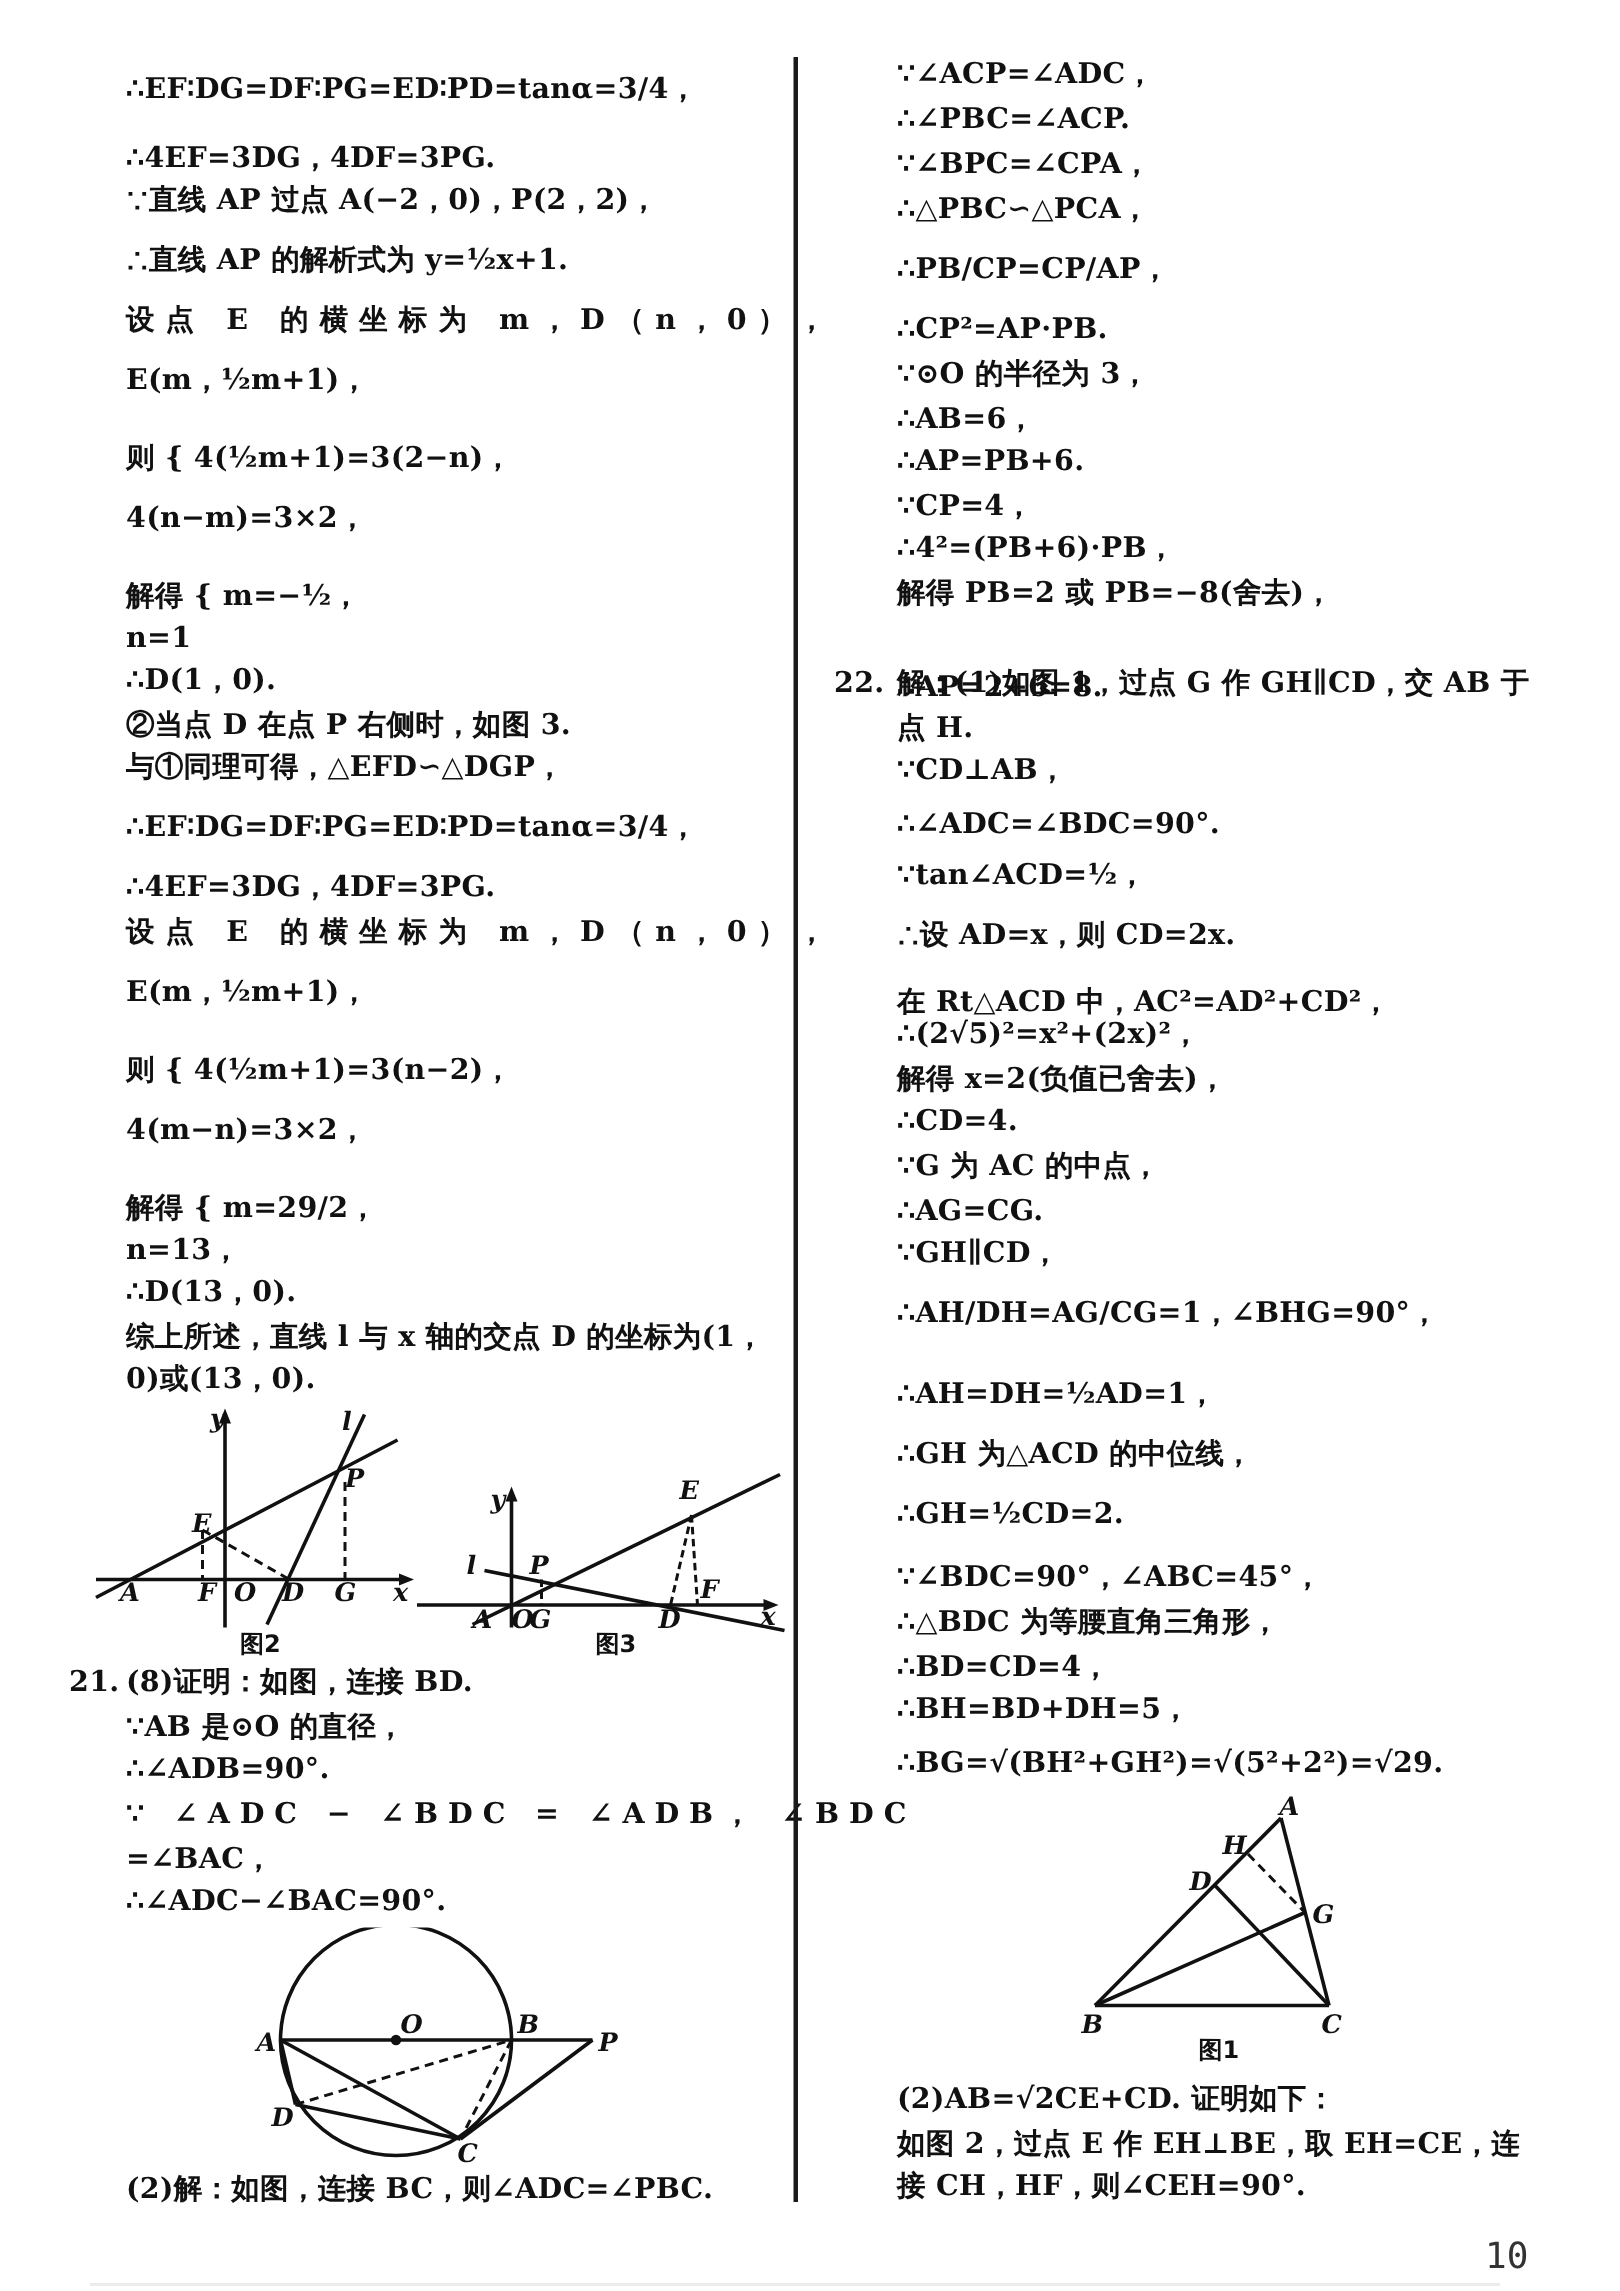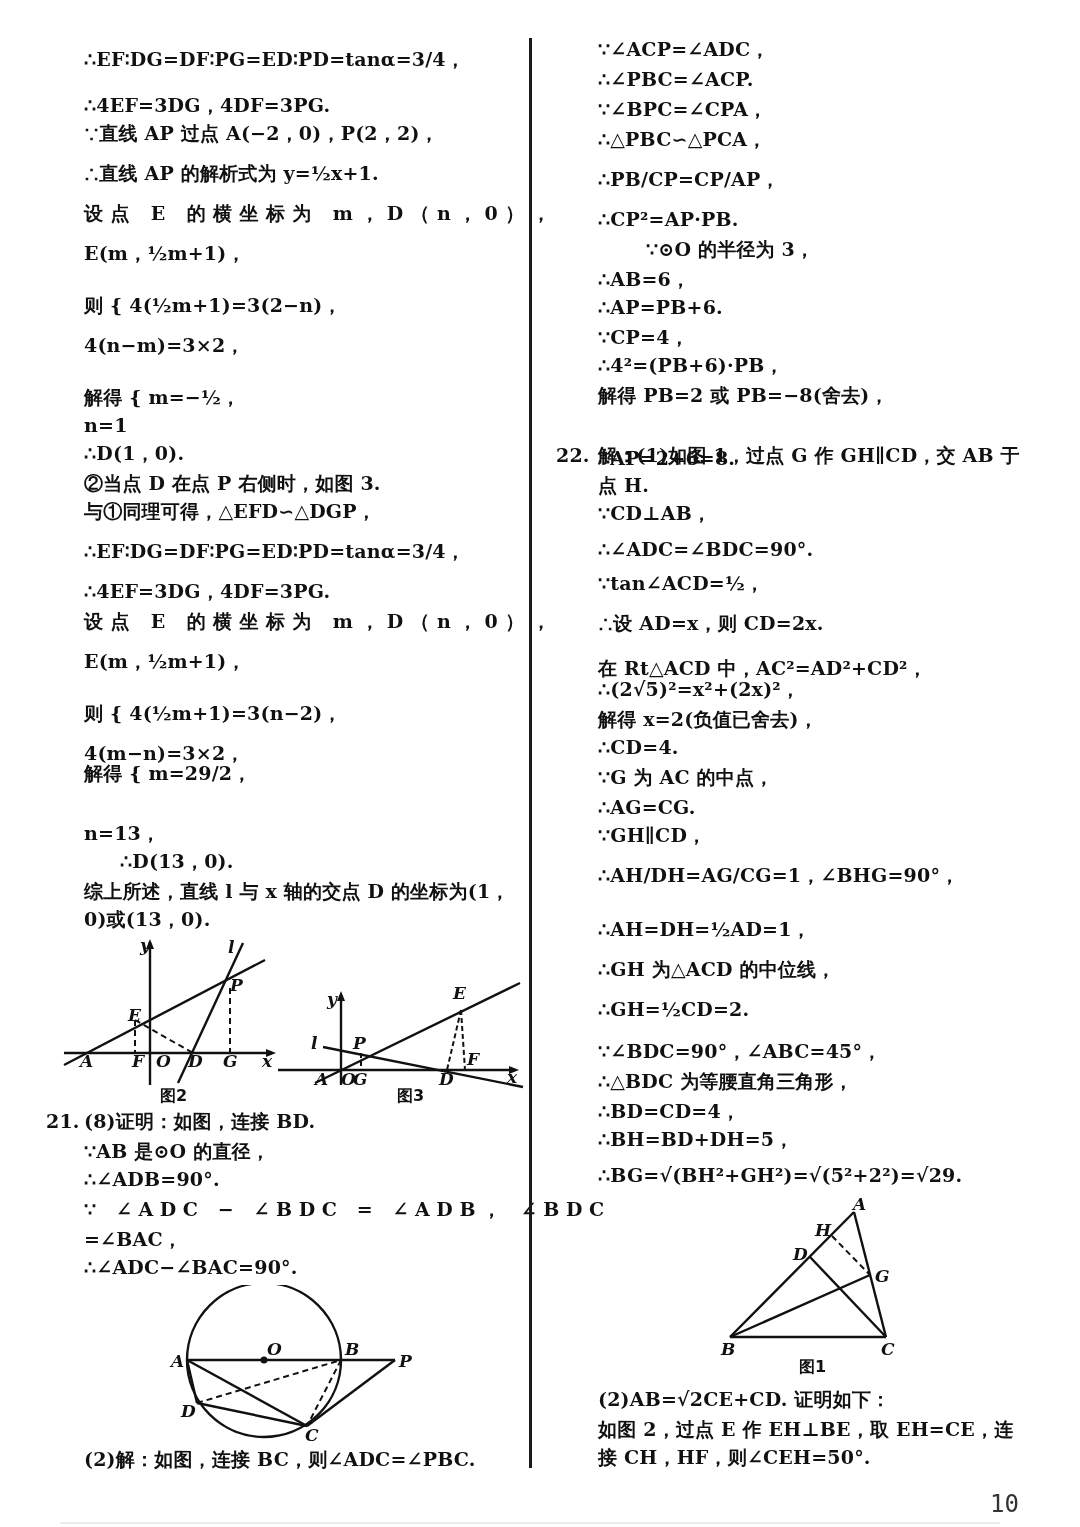--- a/index.html
+++ b/index.html
@@ -52,23 +52,23 @@
         <div class="line" style="top: 412px; left: 0px;">        n=1</div>
         <div class="line" style="top: 440px; left: 0px;">∴D(1，0).</div>
         <div class="line" style="top: 470px; left: 0px;">②当点 D 在点 P 右侧时，如图 3.</div>
         <div class="line" style="top: 498px; left: 0px;">与①同理可得，△EFD∽△DGP，</div>
         <div class="line" style="top: 538px; left: 0px;">∴EF∶DG=DF∶PG=ED∶PD=tanα=3/4，</div>
         <div class="line" style="top: 578px; left: 0px;">∴4EF=3DG，4DF=3PG.</div>
         <div class="line spaced" style="top: 608px; left: 0px;">设点 E 的横坐标为 m，D（n，0），</div>
         <div class="line" style="top: 648px; left: 0px;">E(m，½m+1)，</div>
         <div class="line" style="top: 700px; left: 0px;">则 { 4(½m+1)=3(n−2)，</div>
         <div class="line" style="top: 740px; left: 0px;">    4(m−n)=3×2，</div>
-        <div class="line" style="top: 760px; left: 0px;">解得 { m=29/2，</div>
+        <div class="line" style="top: 792px; left: 0px;">解得 { m=29/2，</div>
         <div class="line" style="top: 820px; left: 0px;">        n=13，</div>
-        <div class="line" style="top: 848px; left: 0px; margin-left: 36px;">∴D(13，0).</div>
+        <div class="line" style="top: 848px; left: 0px;">∴D(13，0).</div>
         <div class="line" style="top: 878px; left: 0px;">综上所述，直线 l 与 x 轴的交点 D 的坐标为(1，</div>
         <div class="line" style="top: 906px; left: 0px;">0)或(13，0).</div>
       </div>
     <div class="line" style="left:-38px;top:1108px;">21.</div>
     <div id="p21-lines">
         <div class="line" style="top: 1108px; left: 0px;">(8)证明：如图，连接 BD.</div>
         <div class="line" style="top: 1138px; left: 0px;">∵AB 是⊙O 的直径，</div>
         <div class="line" style="top: 1166px; left: 0px;">∴∠ADB=90°.</div>
         <div class="line just" style="top: 1196px; left: 0px;">∵ ∠ADC − ∠BDC = ∠ADB， ∠BDC</div>
         <div class="line" style="top: 1226px; left: 0px;">=∠BAC，</div>
@@ -80,21 +80,21 @@
   <div class="divider"></div>
 
   <div class="col" style="left:598px;width:440px;">
     <div id="right-lines">
         <div class="line" style="top: 36px; left: 0px;">∵∠ACP=∠ADC，</div>
         <div class="line" style="top: 66px; left: 0px;">∴∠PBC=∠ACP.</div>
         <div class="line" style="top: 96px; left: 0px;">∵∠BPC=∠CPA，</div>
         <div class="line" style="top: 126px; left: 0px;">∴△PBC∽△PCA，</div>
         <div class="line" style="top: 166px; left: 0px;">∴PB/CP=CP/AP，</div>
         <div class="line" style="top: 206px; left: 0px;">∴CP²=AP·PB.</div>
-        <div class="line" style="top: 236px; left: 0px; margin-left: 48px;">∵⊙O 的半径为 3，</div>
+        <div class="line" style="top: 236px; left: 0px;">∵⊙O 的半径为 3，</div>
         <div class="line" style="top: 266px; left: 0px;">∴AB=6，</div>
         <div class="line" style="top: 294px; left: 0px;">∴AP=PB+6.</div>
         <div class="line" style="top: 324px; left: 0px;">∵CP=4，</div>
         <div class="line" style="top: 352px; left: 0px;">∴4²=(PB+6)·PB，</div>
         <div class="line" style="top: 382px; left: 0px;">解得 PB=2 或 PB=−8(舍去)，</div>
         <div class="line" style="top: 412px; left: 0px; margin-top: 33px;">∴AP=2+6=8.</div>
       </div>
     <div class="line" style="left:-42px;top:442px;">22.</div>
     <div id="p22-lines">
         <div class="line" style="top: 442px; left: 0px;">解：(1)如图 1，过点 G 作 GH∥CD，交 AB 于</div>
@@ -114,21 +114,21 @@
         <div class="line" style="top: 916px; left: 0px;">∴AH=DH=½AD=1，</div>
         <div class="line" style="top: 956px; left: 0px;">∴GH 为△ACD 的中位线，</div>
         <div class="line" style="top: 996px; left: 0px;">∴GH=½CD=2.</div>
         <div class="line" style="top: 1038px; left: 0px;">∵∠BDC=90°，∠ABC=45°，</div>
         <div class="line" style="top: 1068px; left: 0px;">∴△BDC 为等腰直角三角形，</div>
         <div class="line" style="top: 1098px; left: 0px;">∴BD=CD=4，</div>
         <div class="line" style="top: 1126px; left: 0px;">∴BH=BD+DH=5，</div>
         <div class="line" style="top: 1162px; left: 0px;">∴BG=√(BH²+GH²)=√(5²+2²)=√29.</div>
         <div class="line" style="top: 1386px; left: 0px;">(2)AB=√2CE+CD. 证明如下：</div>
         <div class="line" style="top: 1416px; left: 0px;">如图 2，过点 E 作 EH⊥BE，取 EH=CE，连</div>
-        <div class="line" style="top: 1444px; left: 0px;">接 CH，HF，则∠CEH=50°.</div>
+        <div class="line" style="top: 1444px; left: 0px;">接 CH，HF，则∠CEH=90°.</div>
       </div>
   </div>
 
   <div class="figure" style="left:60px;top:935px;width:220px;height:170px;">
     <svg width="220" height="170" viewBox="0 0 220 170">
       <g stroke="#111" stroke-width="2.4" fill="none">
         <line x1="4" y1="118" x2="212" y2="118"></line>
         <line x1="90" y1="150" x2="90" y2="8"></line>
         <line x1="4" y1="130" x2="205" y2="25"></line>
         <line x1="118" y1="148" x2="183" y2="8"></line>

